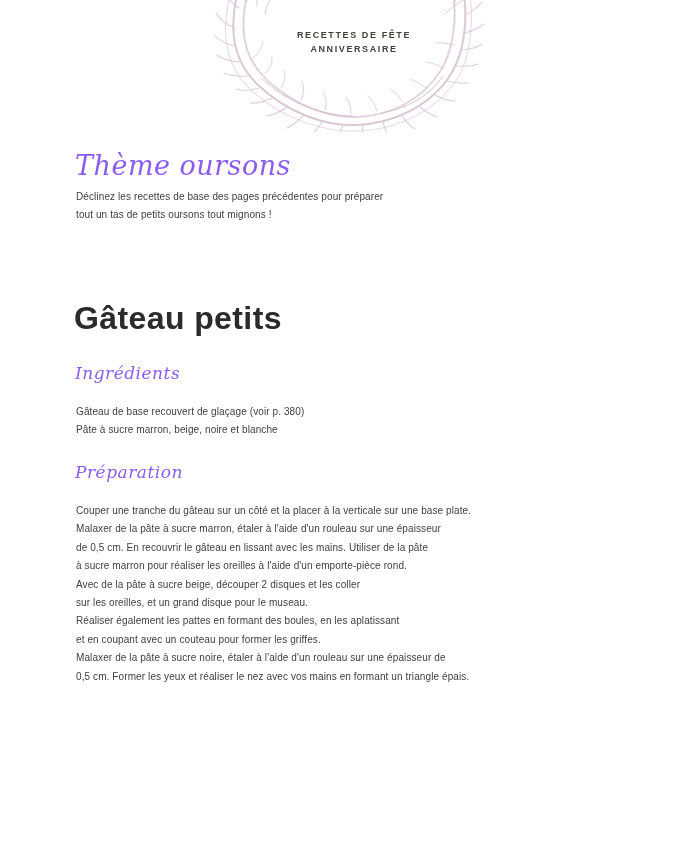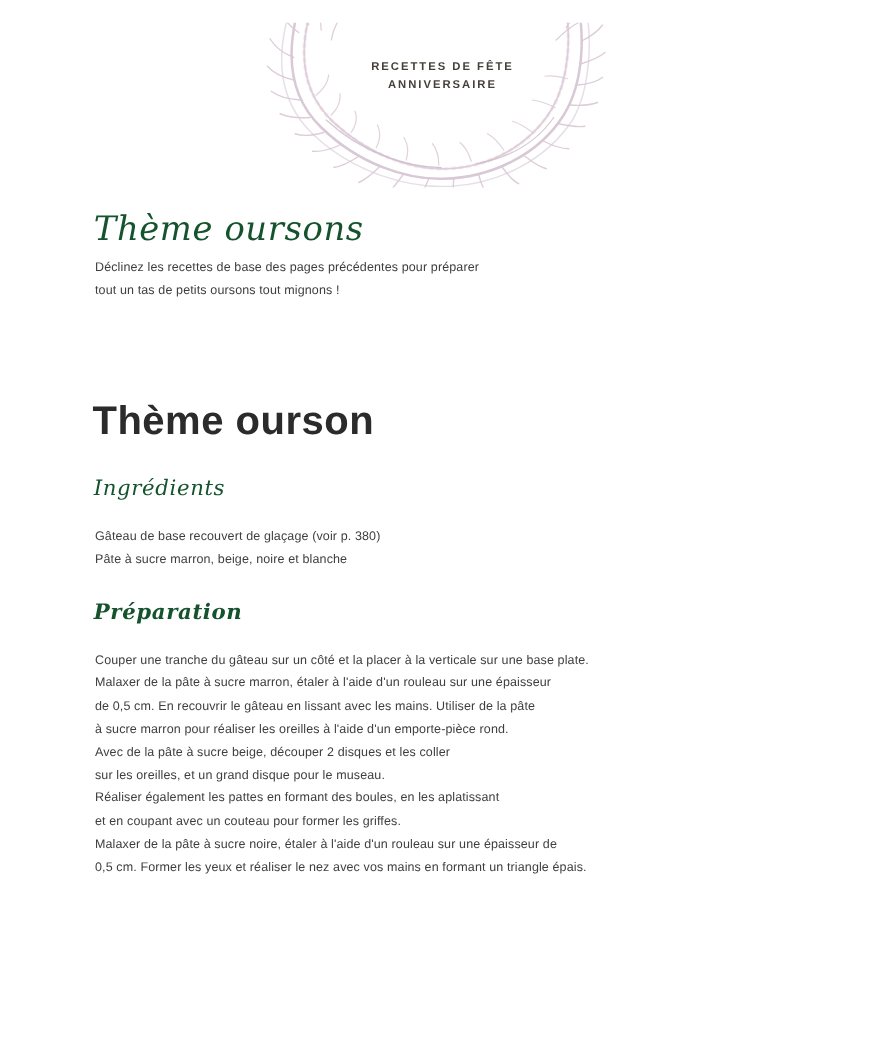--- a/index.html
+++ b/index.html
@@ -3,21 +3,20 @@
 <meta charset="utf-8">
 <style>
   html,body{margin:0;padding:0;background:#ffffff;}
   .page{
     position:relative;
     width:700px;
     height:684px;
     background:#ffffff;
     overflow:hidden;
     font-family:"Liberation Sans", sans-serif;
-    margin-top:18px;
   }
   .wreath{
     position:absolute;
     left:213px; top:0;
     width:274px; height:132px;
   }
   .header-caps{
     position:absolute;
     left:354px;
     transform:translateX(-50%);
@@ -28,28 +27,28 @@
     letter-spacing:1.6px;
     text-align:center;
   }
   .header-caps.l1{top:30px;}
   .header-caps.l2{top:44px;}
   .script-heading{
     position:absolute;
     left:75px;
     font-family:"DejaVu Serif", serif;
     font-style:italic;
-    color:#14532d;
+    color:#8b5cf6;
     letter-spacing:0.5px;
     white-space:nowrap;
   }
   .theme-title{top:150px; font-size:27px;}
   .sub-heading{font-size:17px;}
   .ing-heading{top:363px;}
-  .prep-heading{top:462px;font-weight:bold;}
+  .prep-heading{top:462px;}
   .body-text{
     position:absolute;
     left:76px;
     color:#3e3e3e;
     font-size:10px;
     line-height:18.4px;
     white-space:pre-line;
     letter-spacing:0.1px;
   }
   .theme-intro{top:188px; line-height:18px;}
@@ -93,21 +92,21 @@
     </g>
   </svg>
 
   <div class="header-caps l1">RECETTES DE FÊTE</div>
   <div class="header-caps l2">ANNIVERSAIRE</div>
 
   <div class="script-heading theme-title">Thème oursons</div>
   <div class="body-text theme-intro">Déclinez les recettes de base des pages précédentes pour préparer
 tout un tas de petits oursons tout mignons !</div>
 
-  <h1 class="recipe-title" style="margin:0;">Thème ourson</h1>
+  <h1 class="recipe-title" style="margin:0;">Gâteau petits</h1>
 
   <div class="script-heading sub-heading ing-heading">Ingrédients</div>
   <div class="body-text ingredients">Gâteau de base recouvert de glaçage (voir p. 380)
 Pâte à sucre marron, beige, noire et blanche</div>
 
   <div class="script-heading sub-heading prep-heading">Préparation</div>
   <div class="body-text preparation">Couper une tranche du gâteau sur un côté et la placer à la verticale sur une base plate.
 Malaxer de la pâte à sucre marron, étaler à l'aide d'un rouleau sur une épaisseur
 de 0,5 cm. En recouvrir le gâteau en lissant avec les mains. Utiliser de la pâte
 à sucre marron pour réaliser les oreilles à l'aide d'un emporte-pièce rond.

